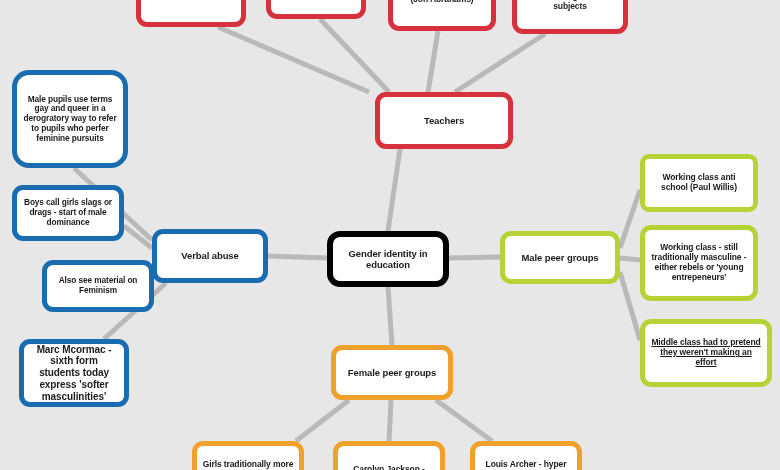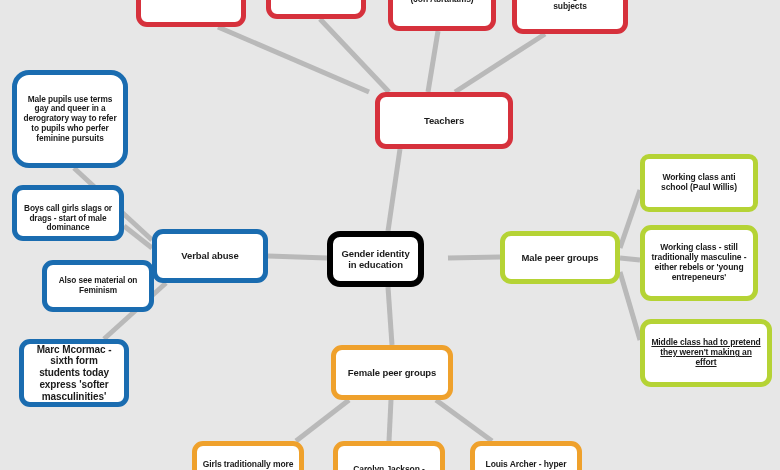--- a/index.html
+++ b/index.html
@@ -75,21 +75,21 @@
       <line x1="152" y1="272" x2="124" y2="284" stroke="#b9b9b9" stroke-width="5" stroke-linecap="butt"></line>
       <line x1="166" y1="283" x2="104" y2="339" stroke="#b9b9b9" stroke-width="5" stroke-linecap="butt"></line>
       <line x1="620" y1="248" x2="640" y2="190" stroke="#b9b9b9" stroke-width="5" stroke-linecap="butt"></line>
       <line x1="620" y1="258" x2="640" y2="260" stroke="#b9b9b9" stroke-width="5" stroke-linecap="butt"></line>
       <line x1="620" y1="272" x2="640" y2="340" stroke="#b9b9b9" stroke-width="5" stroke-linecap="butt"></line>
       <line x1="349" y1="400" x2="296" y2="441" stroke="#b9b9b9" stroke-width="5" stroke-linecap="butt"></line>
       <line x1="391" y1="400" x2="389" y2="441" stroke="#b9b9b9" stroke-width="5" stroke-linecap="butt"></line>
       <line x1="436" y1="400" x2="492" y2="441" stroke="#b9b9b9" stroke-width="5" stroke-linecap="butt"></line>
     </svg>
 
-<div class="node central" style="left: 327px; top: 231px; width: 97px; height: 56px; border-color: rgb(0, 0, 0); font-size: 9.5px; align-items: center;">
+<div class="node central" style="left: 327px; top: 231px; width: 122px; height: 56px; border-color: rgb(0, 0, 0); font-size: 9.5px; align-items: center;">
       <span>Gender identity in education</span>
     </div>
     <div class="node" style="left: 331px; top: 92px; width: 138px; height: 57px; border-color: rgb(214, 49, 60); font-size: 9.5px; margin-left: 44px;">
       <span>Teachers</span>
     </div>
     <div class="node" style="left: 152px; top: 229px; width: 116px; height: 54px; border-color: rgb(26, 108, 176); font-size: 9.5px;">
       <span>Verbal abuse</span>
     </div>
     <div class="node" style="left: 500px; top: 231px; width: 120px; height: 53px; border-color: rgb(181, 211, 53); font-size: 9.5px;">
       <span>Male peer groups</span>
@@ -103,21 +103,21 @@
     <div class="node" style="left: 266px; top: -44px; width: 100px; height: 63px; border-color: rgb(214, 49, 60); font-size: 8.5px;"></div>
     <div class="node" style="left: 388px; top: -42px; width: 108px; height: 73px; border-color: rgb(214, 49, 60); font-size: 8.5px;">
       <span>Boys and typical girls (Jon Abrahams)</span>
     </div>
     <div class="node" style="left: 512px; top: -40px; width: 116px; height: 74px; border-color: rgb(214, 49, 60); font-size: 8.5px;">
       <span>boys and girls into traditional gendered subjects</span>
     </div>
     <div class="node" style="left: 12px; top: 70px; width: 116px; height: 98px; border-color: rgb(26, 108, 176); font-size: 8.3px; border-radius: 17px;">
       <span>Male pupils use terms gay and queer in a derogratory way to refer to pupils who perfer feminine pursuits</span>
     </div>
-    <div class="node" style="left: 12px; top: 185px; width: 112px; height: 56px; border-color: rgb(26, 108, 176); font-size: 8.3px; align-items: flex-end;">
+    <div class="node" style="left: 12px; top: 185px; width: 112px; height: 56px; border-color: rgb(26, 108, 176); font-size: 8.3px;">
       <span>Boys call girls slags or drags - start of male dominance</span>
     </div>
     <div class="node" style="left: 12px; top: 260px; width: 112px; height: 52px; border-color: rgb(26, 108, 176); font-size: 8.3px; margin-left: 30px;">
       <span>Also see material on Feminism</span>
     </div>
     <div class="node" style="left: 19px; top: 339px; width: 110px; height: 68px; border-color: rgb(26, 108, 176); font-size: 10px;">
       <span>Marc Mcormac - sixth form students today express 'softer masculinities'</span>
     </div>
     <div class="node" style="left: 640px; top: 154px; width: 118px; height: 58px; border-color: rgb(181, 211, 53); font-size: 8.5px; border-radius: 9px;">
       <span>Working class anti school (Paul Willis)</span>

